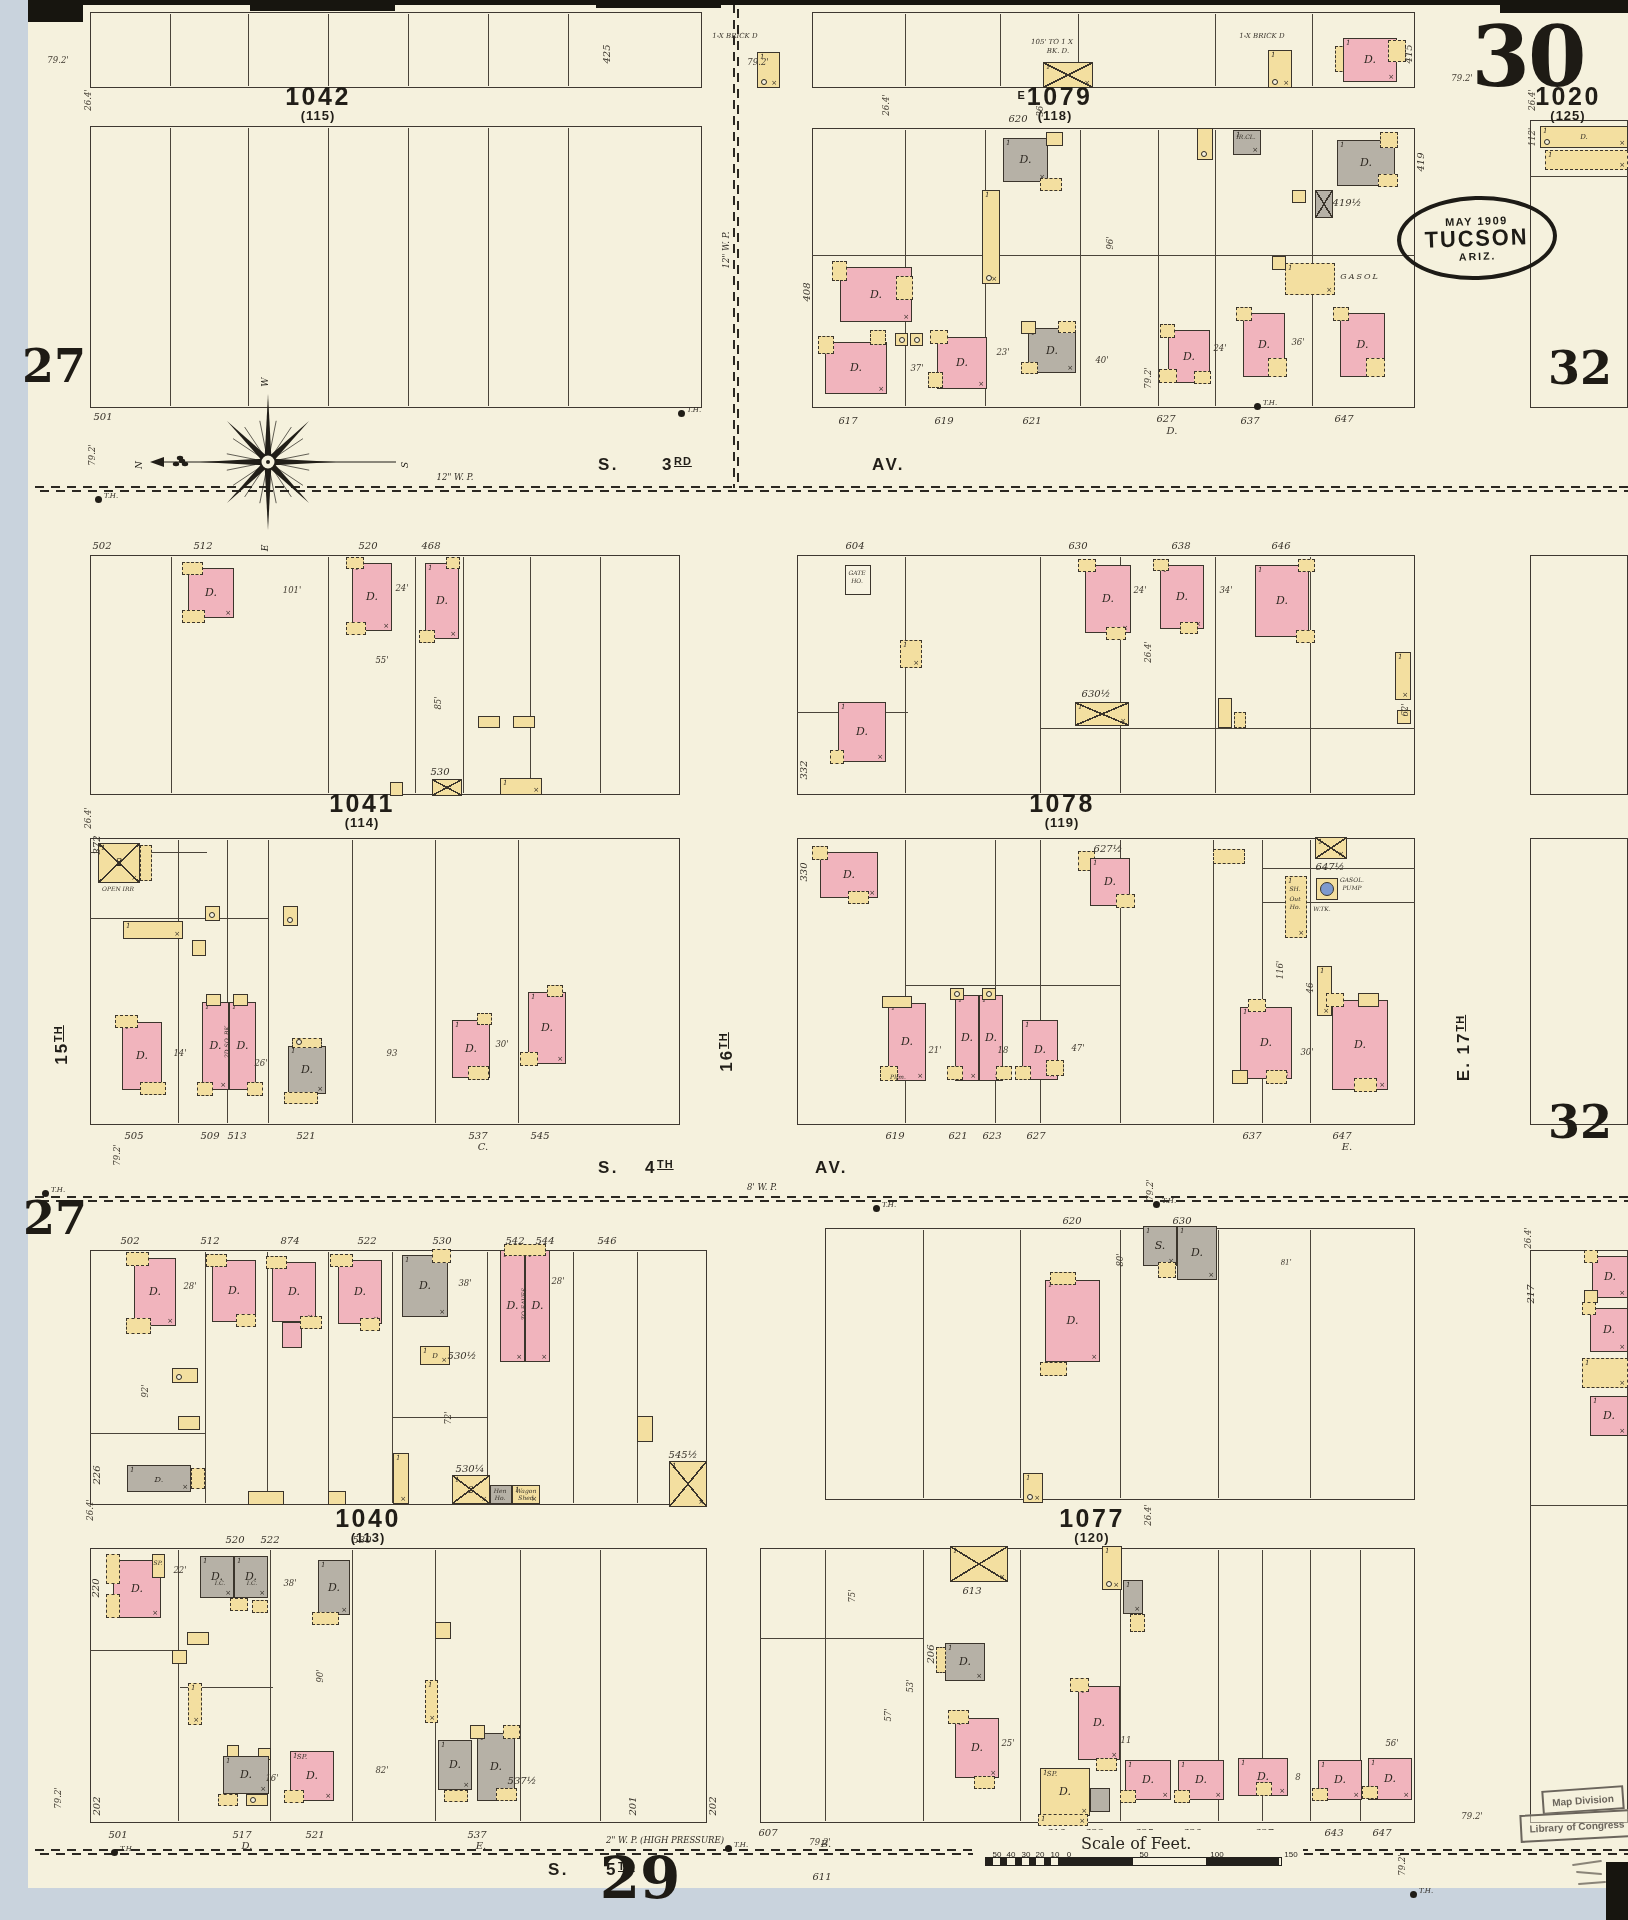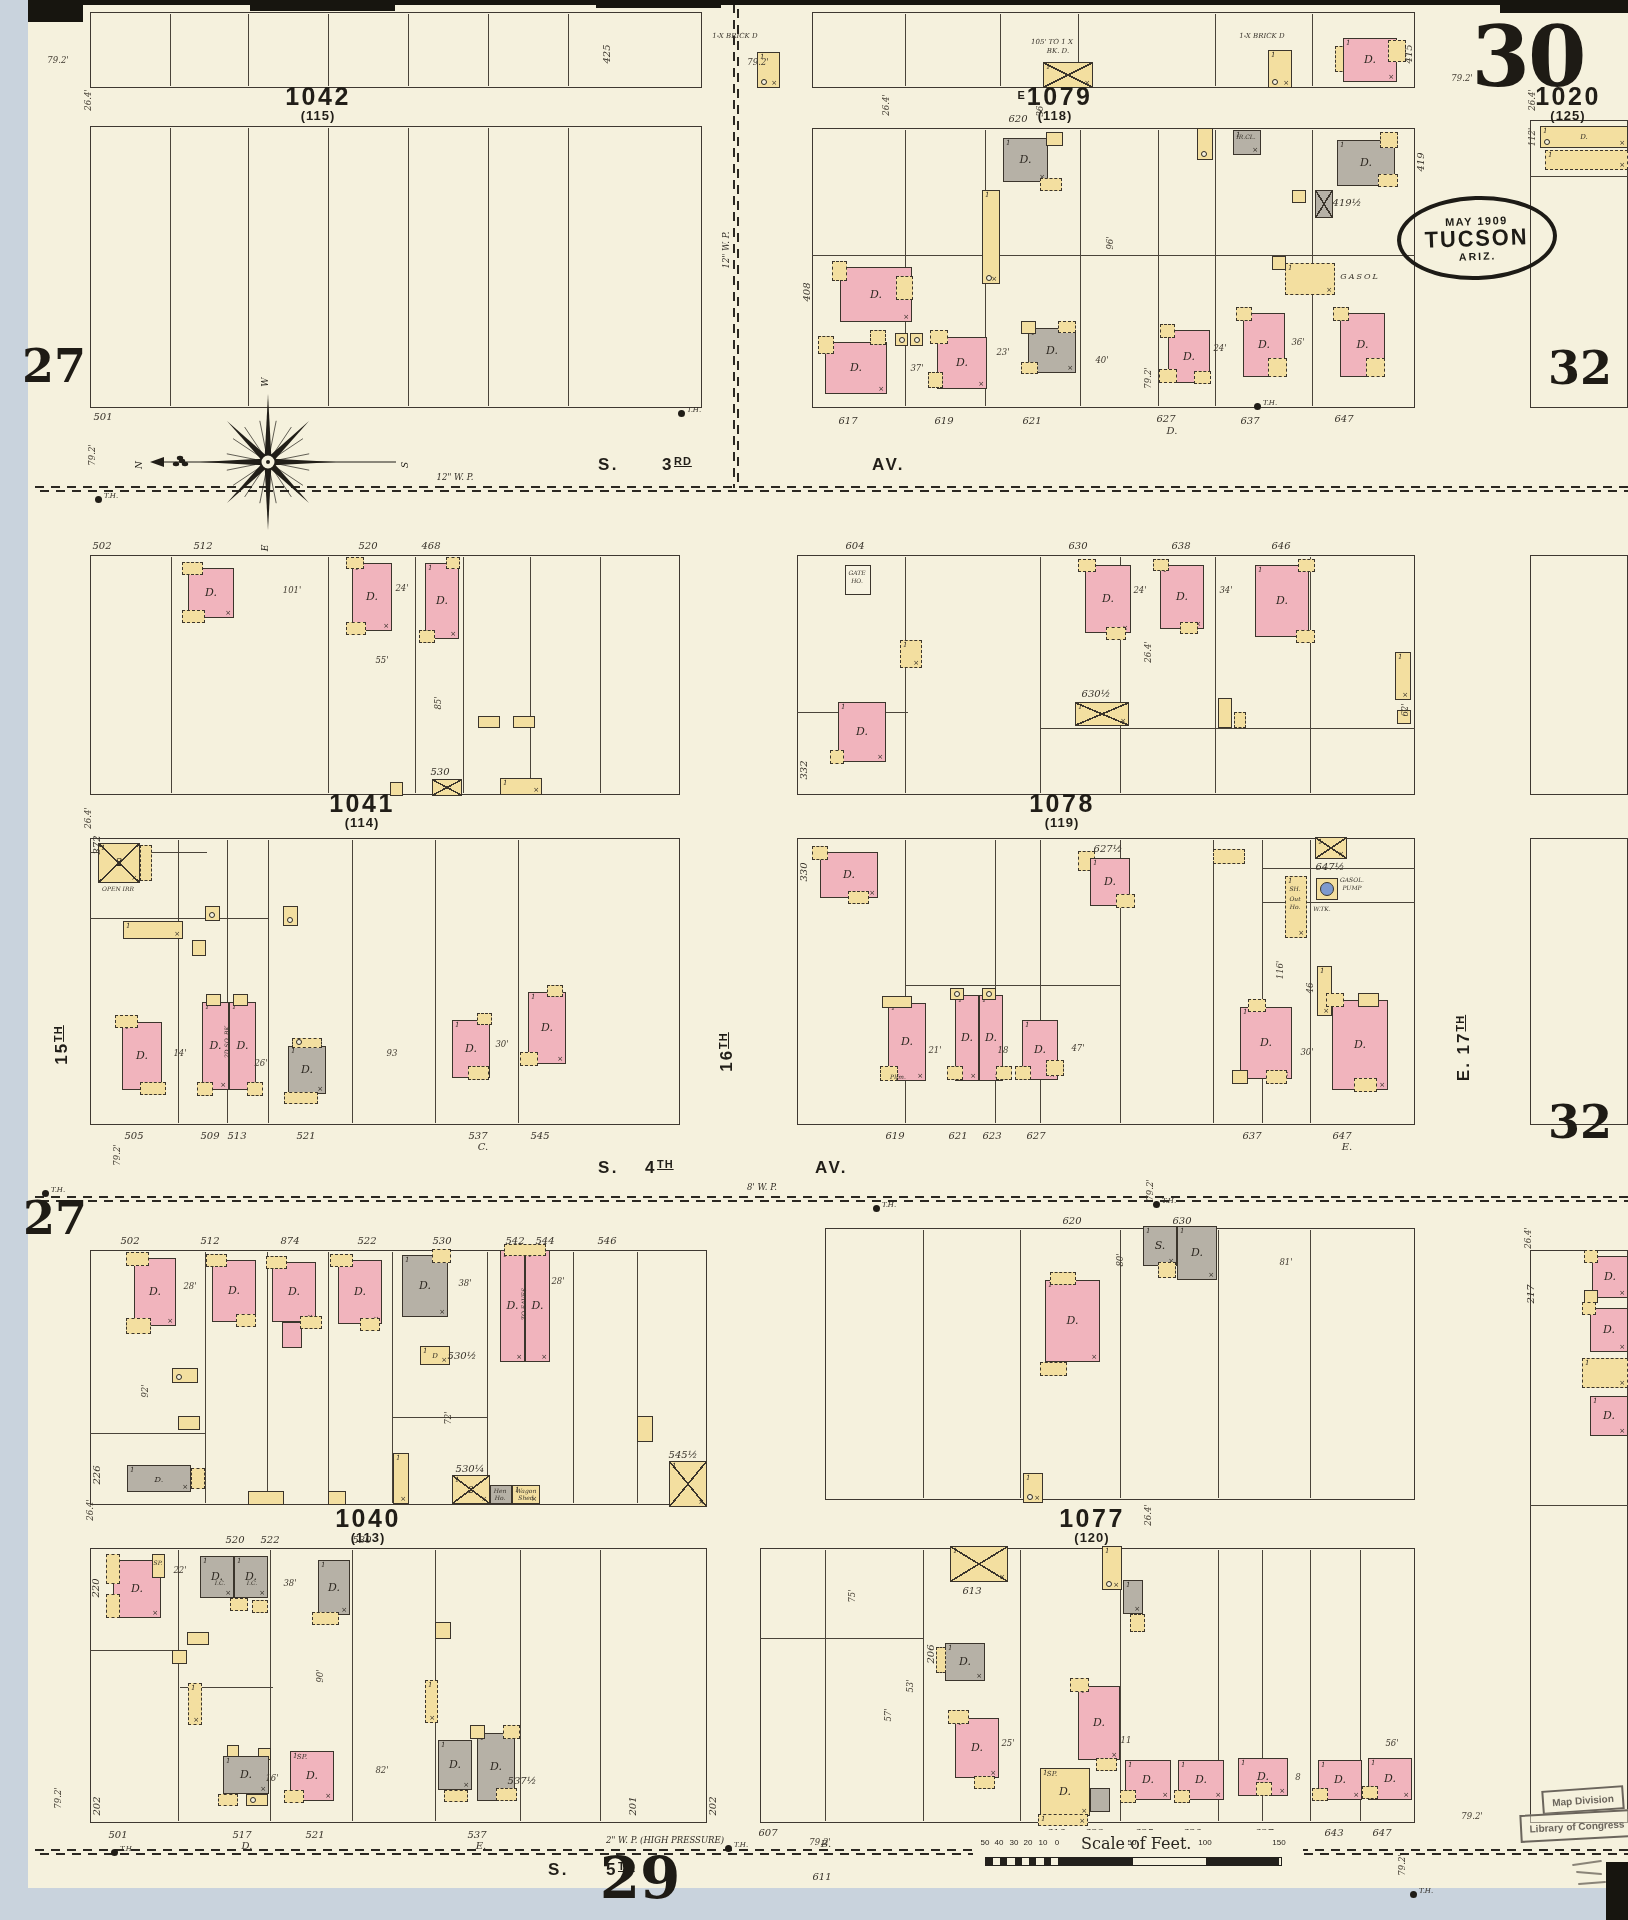--- a/index.html
+++ b/index.html
@@ -58,21 +58,21 @@
   #num29{font-size:58px;}
   #sheetno{font-size:84px;letter-spacing:-2px;}
   #tucson-stamp{position:absolute;left:1397px;top:196px;width:152px;height:76px;
       border:4px solid #1d1b16;border-radius:50%;z-index:6;transform:rotate(-2deg);
       display:flex;flex-direction:column;align-items:center;justify-content:center;color:#1d1b16;}
   .st-date{font:600 11px "Liberation Sans",sans-serif;letter-spacing:1.5px;text-transform:uppercase;}
   .st-city{font:700 23px "Liberation Sans",sans-serif;letter-spacing:2px;transform:scaleX(.95);line-height:1;}
   .st-state{font:600 10.5px "Liberation Sans",sans-serif;letter-spacing:2px;}
   #scalebar{position:absolute;left:973px;top:1830px;width:330px;height:48px;background:#f5f1dd;z-index:6;}
   .sc-title{position:absolute;left:108px;top:4px;font:400 16px "DejaVu Serif",serif;color:#2a2620;}
-  .sc-tick{position:absolute;top:8px;transform:translateX(-50%);font:400 8px "Liberation Sans",sans-serif;color:#2a2620;}
+  .sc-tick{position:absolute;top:20px;transform:translateX(-50%);font:400 8px "Liberation Sans",sans-serif;color:#2a2620;margin-left:12px;}
   .sc-bar{position:absolute;left:12px;top:27px;width:297px;height:9px;border:1.3px solid #23211c;box-sizing:border-box;}
   .sc-seg{position:absolute;top:0;height:100%;}
   #lcstamp{position:absolute;left:1516px;top:1784px;width:116px;height:64px;z-index:6;color:#6b655c;}
   .lcbox{position:absolute;border:2px solid #6b655c;display:flex;align-items:center;justify-content:center;
          font:700 10px "Liberation Sans",sans-serif;white-space:nowrap;background:rgba(245,241,221,.5);}
   .lc1{left:26px;top:4px;width:78px;height:20px;transform:rotate(-4deg);}
   .lc2{left:4px;top:28px;width:110px;height:24px;transform:rotate(-3deg);}
   .squig{position:absolute;height:2px;background:#8a8478;border-radius:2px;z-index:6;}
   #compass{position:absolute;left:0;top:0;z-index:6;}
 </style>
@@ -1030,21 +1030,21 @@
     <div class="dim" style="left: 1078px; top: 1048px;">47'</div>
     <div class="dim" style="left: 1307px; top: 1052px;">30'</div>
     <div class="dim rot" style="left: 1280px; top: 970px;">116'</div>
     <div class="dim rot" style="left: 1310px; top: 988px;">46</div>
     <div class="dim" style="left: 190px; top: 1286px;">28'</div>
     <div class="dim" style="left: 465px; top: 1283px;">38'</div>
     <div class="dim" style="left: 558px; top: 1281px;">28'</div>
     <div class="dim rot" style="left: 145px; top: 1391px;">92'</div>
     <div class="dim rot" style="left: 448px; top: 1418px;">72'</div>
     <div class="dim rot" style="left: 1120px; top: 1260px;">80'</div>
-    <div class="dim" style="left: 1286px; top: 1262px;">81'</div>
+    <div class="dim" style="left: 1286px; top: 1262px; font-family: Liberation Serif, serif;">81'</div>
     <div class="dim" style="left: 180px; top: 1570px;">22'</div>
     <div class="dim" style="left: 290px; top: 1583px;">38'</div>
     <div class="dim" style="left: 272px; top: 1778px;">16'</div>
     <div class="dim" style="left: 382px; top: 1770px;">82'</div>
     <div class="dim rot" style="left: 320px; top: 1676px;">90'</div>
     <div class="dim rot" style="left: 852px; top: 1596px;">75'</div>
     <div class="dim rot" style="left: 910px; top: 1686px;">53'</div>
     <div class="dim rot" style="left: 888px; top: 1715px;">57'</div>
     <div class="dim" style="left: 1008px; top: 1743px;">25'</div>
     <div class="dim" style="left: 1126px; top: 1740px;">11</div>

